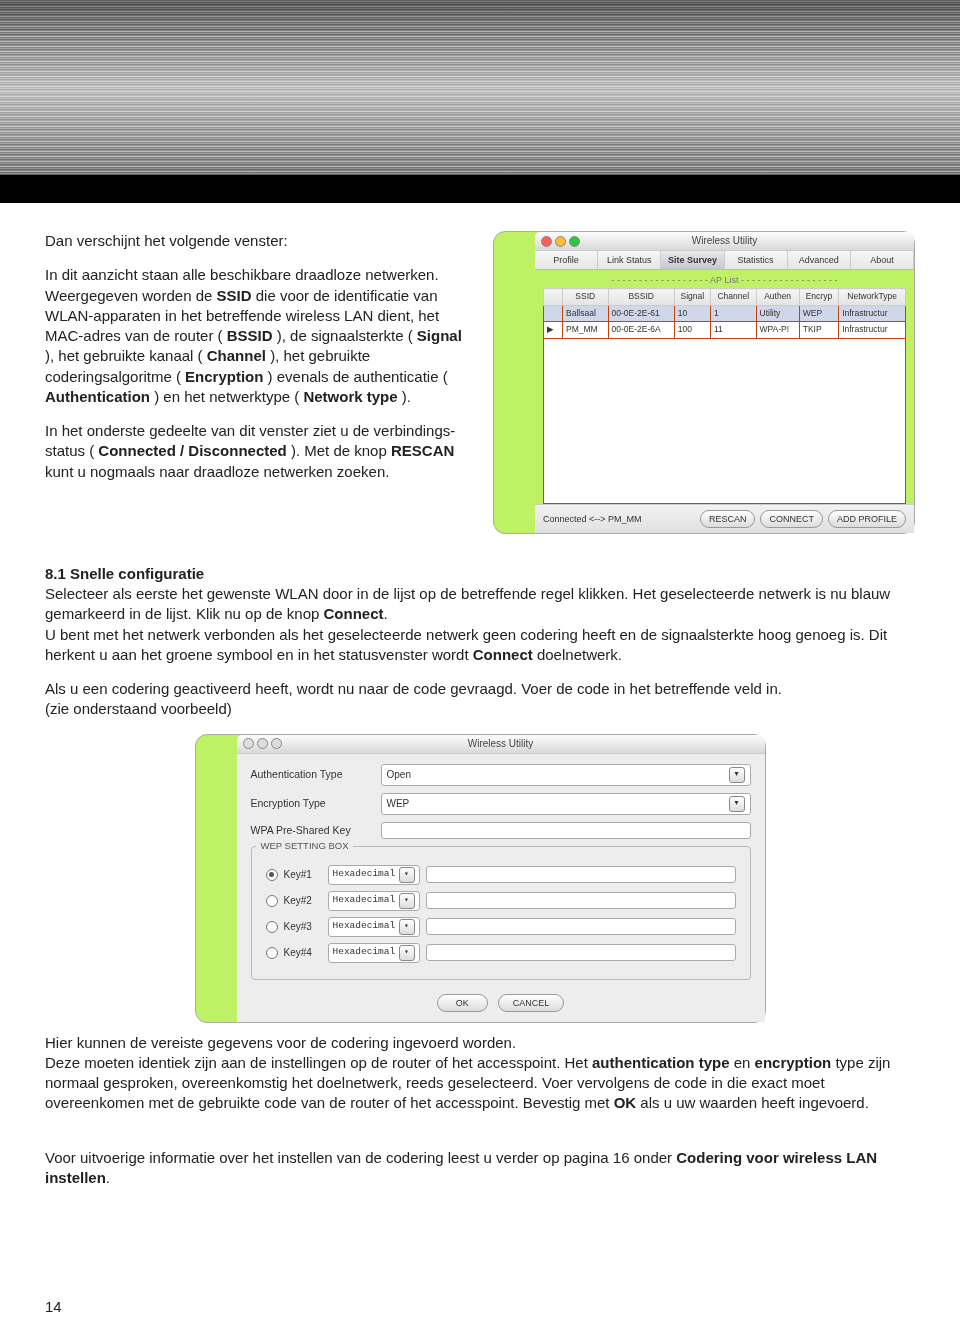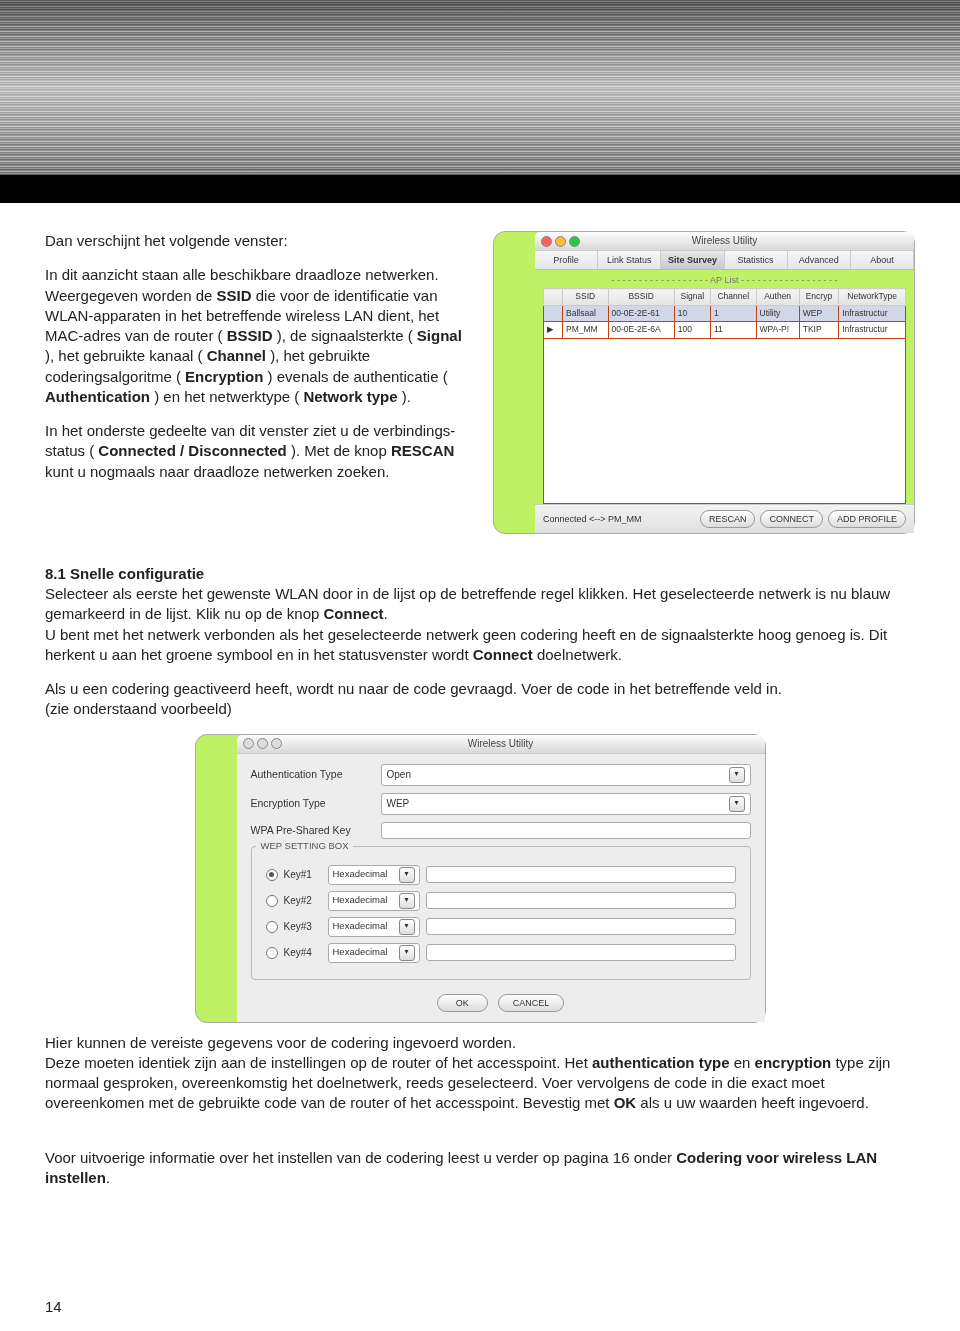--- a/index.html
+++ b/index.html
@@ -53,21 +53,21 @@
     border-radius:3px;padding:2px 5px;font-size:10px;}
   .caretbtn{width:14px;height:14px;border:1px solid #888;border-radius:3px;background:linear-gradient(#fff,#ddd);
     display:flex;align-items:center;justify-content:center;font-size:8px;}
   .finput{flex:1;background:#fff;border:1px solid #aaa;border-radius:3px;height:15px;}
   .wepbox{border:1px solid #bbb;border-radius:4px;padding:18px 14px 10px;margin-top:4px;position:relative;}
   .wepbox-title{position:absolute;top:-7px;left:4px;background:#ededed;padding:0 5px;font-size:9.5px;color:#555;}
   .keyrow{display:flex;align-items:center;gap:6px;margin-bottom:6px;font-size:10px;}
   .radio{width:10px;height:10px;border:1px solid #777;border-radius:50%;background:#fff;display:inline-flex;align-items:center;justify-content:center;}
   .radio.on::after{content:"";width:5px;height:5px;background:#555;border-radius:50%;}
   .keylabel{width:38px;}
-  .hexsel{width:82px;display:flex;align-items:center;justify-content:space-between;background:#fff;border:1px solid #aaa;border-radius:3px;padding:1px 4px;font-size:9.5px;}
+  .hexsel{width:82px;display:flex;align-items:center;justify-content:space-between;background:#fff;border:1px solid #aaa;border-radius:3px;padding:1px 4px;font-size:9.5px;font-family:Liberation Mono, monospace;}
   .keytxt{flex:1;height:15px;background:#fff;border:1px solid #aaa;border-radius:3px;}
   .dlgbtns{display:flex;justify-content:center;gap:10px;padding:8px 0 10px;background:#ededed;}
 </style>
 </head>
 <body>
 <div class="page">
   <div class="metal"></div>
   <div class="blackbar"></div>
 
   <div class="content">

